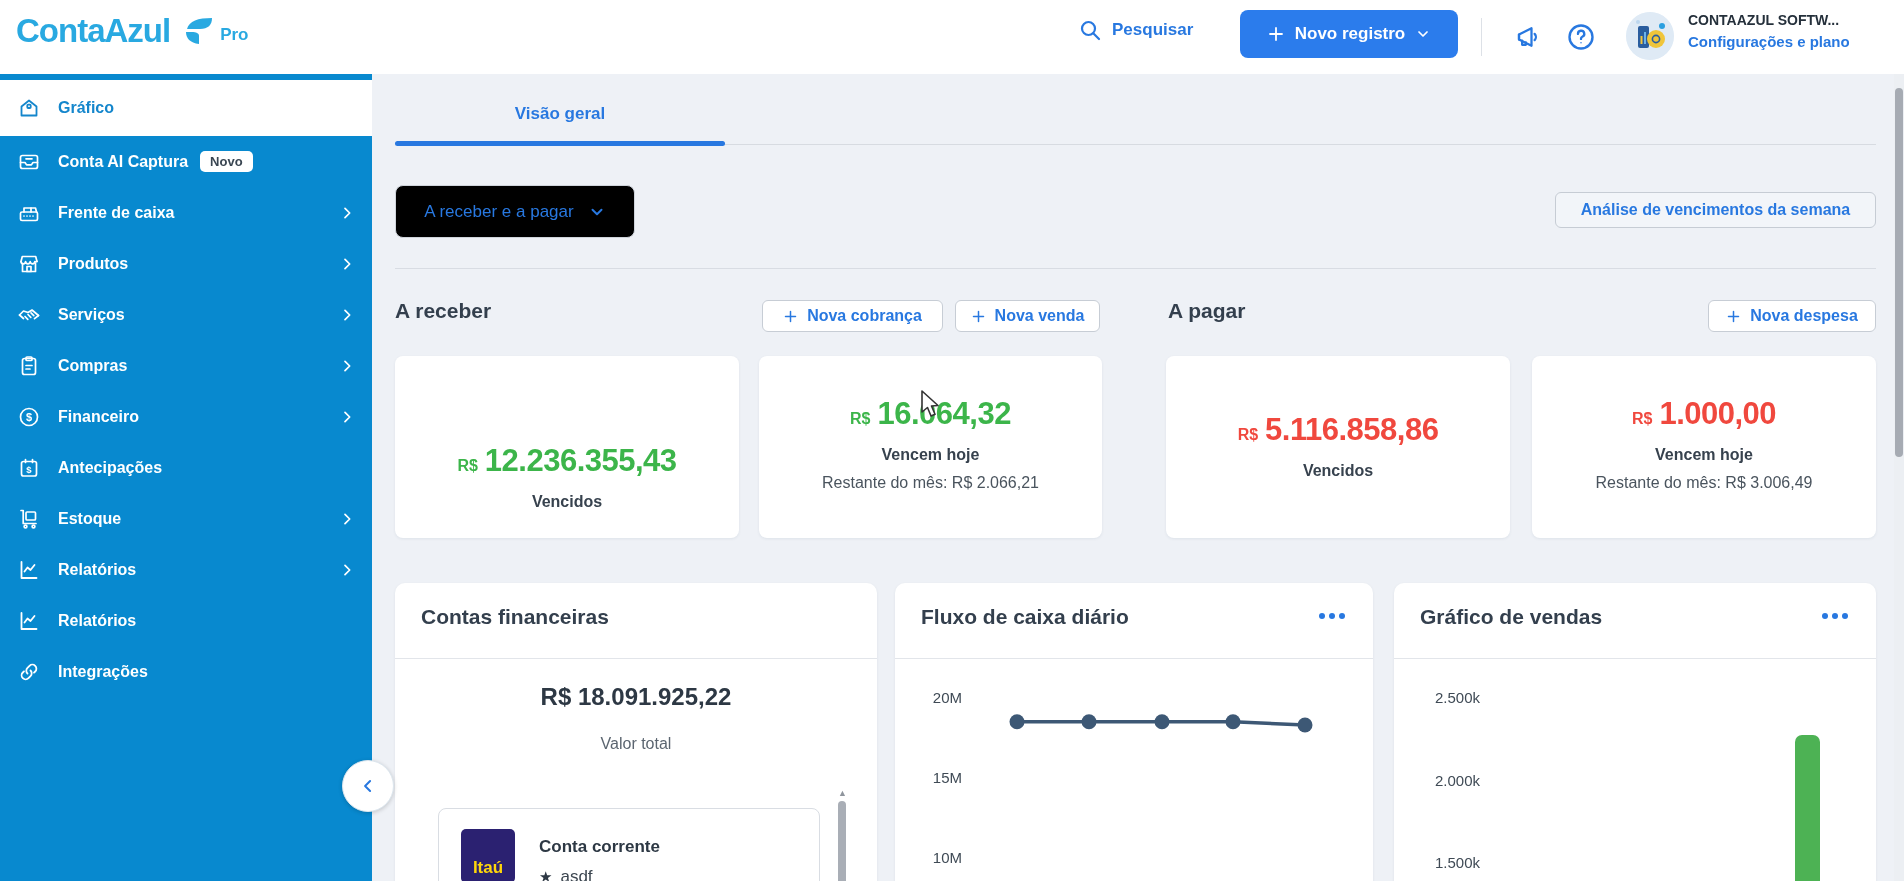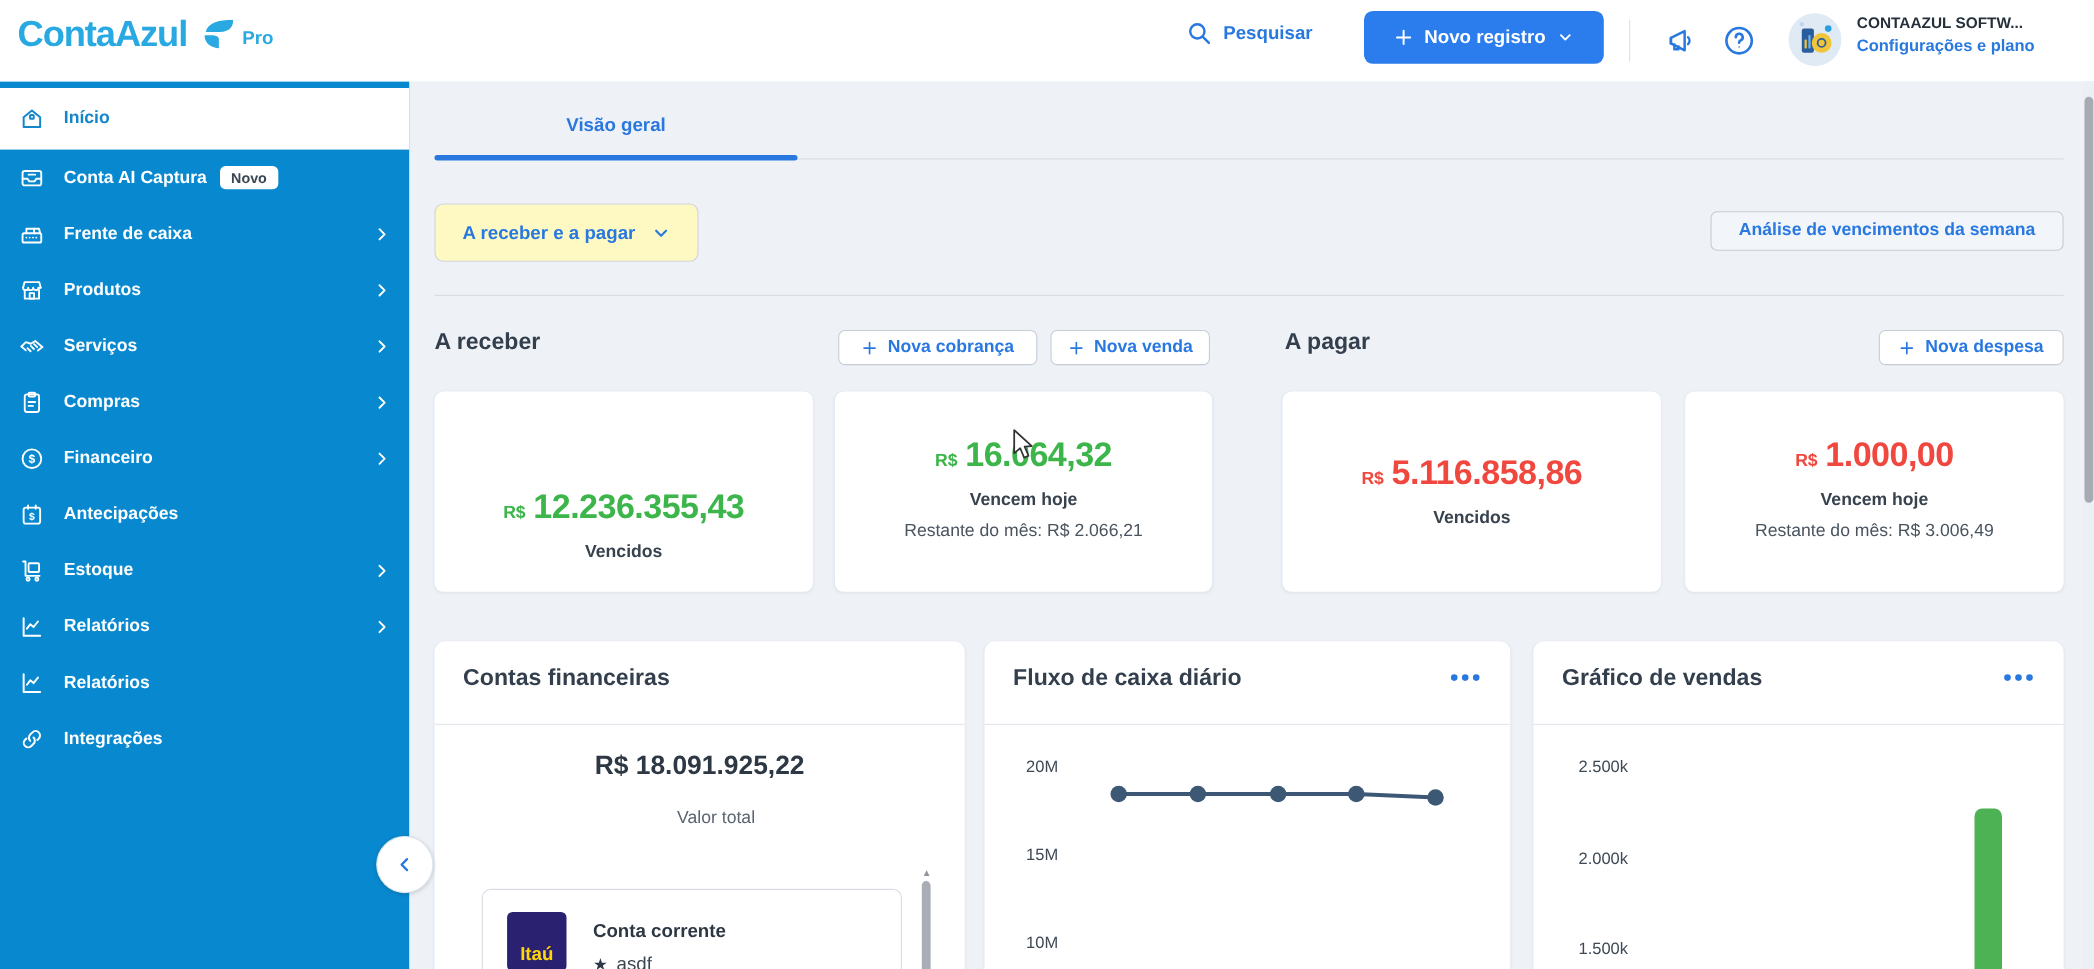--- a/index.html
+++ b/index.html
@@ -27,39 +27,39 @@
   .side-item.active { height:56px; background:#ffffff; color:#1486cc; }
   .side-chev { position:absolute; right:17px; top:50%; transform:translateY(-50%); }
   .side-badge { margin-left:12px; background:#ffffff; color:#3a4652; font-size:13px; font-weight:700; padding:3px 10px; border-radius:5px; }
   .collapse-btn { position:absolute; left:342px; top:760px; width:52px; height:52px; border-radius:50%; background:#ffffff; border:1px solid #dce6ee; box-shadow:0 1px 4px rgba(0,0,0,.18); display:flex; align-items:center; justify-content:center; color:#2878e0; cursor:pointer; z-index:25; }
 
   
   .main { position:absolute; left:372px; top:74px; width:1532px; height:807px; background:#eef1f6; overflow:hidden; }
   .tab-label { position:absolute; left:23px; top:30px; width:330px; text-align:center; font-size:17px; font-weight:600; color:#2878e0; cursor:pointer; }
   .tab-line-gray { position:absolute; left:23px; top:70px; width:1481px; height:1px; background:#d7dbe1; }
   .tab-line-blue { position:absolute; left:23px; top:67px; width:330px; height:5px; background:#2878e0; border-radius:3px; }
-  .filter-btn { position:absolute; left:23px; top:111px; width:240px; height:53px; background:#fef9c3; border:1px solid #cfd4db; border-radius:8px; color:#2878e0; font-size:17px; font-weight:700; display:flex; align-items:center; justify-content:center; gap:14px; font-family:inherit; cursor:pointer; }
+  .filter-btn { position:absolute; left:23px; top:111px; width:240px; height:53px; background:#000000; border:1px solid #cfd4db; border-radius:8px; color:#2878e0; font-size:17px; font-weight:400; display:flex; align-items:center; justify-content:center; gap:14px; font-family:inherit; cursor:pointer; }
   .analysis-btn { position:absolute; left:1183px; top:118px; width:321px; height:36px; background:#f2f5f9; border:1px solid #c6ccd4; border-radius:6px; color:#2878e0; font-size:16px; font-weight:600; font-family:inherit; cursor:pointer; }
   .sect-divider { position:absolute; left:23px; top:194px; width:1481px; height:1px; background:#d8dce3; }
   .sect-title { position:absolute; top:225px; font-size:21px; font-weight:700; color:#333f4d; }
   .btn-outline { position:absolute; top:226px; height:32px; background:#ffffff; border:1px solid #c7cdd5; border-radius:6px; color:#2878e0; font-size:16px; font-weight:600; display:flex; align-items:center; justify-content:center; gap:9px; font-family:inherit; cursor:pointer; padding:0 14px; }
   .vcard { position:absolute; top:282px; height:182px; background:#ffffff; border-radius:8px; box-shadow:0 1px 3px rgba(40,60,90,.08); text-align:center; }
   .vcard .amount { font-weight:700; font-size:31px; letter-spacing:-0.5px; }
   .vcard .cur { font-size:16px; font-weight:700; margin-right:7px; }
   .vcard .lbl { font-size:16px; font-weight:700; color:#37424e; margin-top:14px; }
   .vcard .sub { font-size:16px; color:#4a545e; margin-top:10px; }
   .green { color:#3cb54a; } .red { color:#f0483e; }
 
   .panel { position:absolute; top:509px; height:340px; background:#ffffff; border-radius:10px; box-shadow:0 1px 3px rgba(40,60,90,.08); }
   .panel-title { position:absolute; left:26px; top:22px; font-size:21px; font-weight:700; color:#333f4d; }
   .panel-divider { position:absolute; left:0; top:75px; width:100%; height:1px; background:#e2e5ea; }
   .dots-menu { position:absolute; right:28px; top:30px; display:flex; gap:4px; cursor:pointer; }
   .dots-menu i { width:6px; height:6px; border-radius:50%; background:#2878e0; }
   .fin-total { position:absolute; left:0; top:100px; width:100%; text-align:center; font-size:24px; font-weight:700; color:#2d3844; }
-  .fin-total-lbl { position:absolute; left:15px; top:152px; width:100%; text-align:center; font-size:16px; color:#5b6570; }
+  .fin-total-lbl { position:absolute; left:0; top:152px; width:100%; text-align:center; font-size:16px; color:#5b6570; }
   .acct-item { position:absolute; left:43px; top:225px; width:382px; height:110px; border:1px solid #d9dde3; border-radius:8px; background:#fff; }
   .itau-logo { position:absolute; left:22px; top:20px; width:54px; height:54px; border-radius:5px; background:#2b2171; color:#ffd60a; font-weight:700; font-size:17px; display:flex; align-items:flex-end; justify-content:center; padding-bottom:5px; }
   .acct-type { position:absolute; left:100px; top:28px; font-size:17px; font-weight:700; color:#2d3844; }
   .acct-fav { position:absolute; left:100px; top:58px; font-size:17px; color:#3c4650; display:flex; align-items:center; gap:8px; }
   .acct-fav .star { font-size:15px; color:#2d3844; }
   .card-scroll { position:absolute; left:443px; top:205px; width:9px; height:135px; }
   .card-scroll .arr { color:#8f959d; font-size:9px; line-height:10px; text-align:center; }
   .card-scroll .thumb { position:absolute; left:0; top:13px; width:8px; height:120px; background:#a9aeb6; border-radius:4px; }
   .ytick { position:absolute; font-size:15px; color:#3f4a55; text-align:right; width:72px; }
   .sales-bar { position:absolute; left:401px; width:25px; background:#4db254; border-radius:7px 7px 0 0; bottom:0; }
@@ -142,21 +142,21 @@
 
 <div class="sidebar">
 
   <div class="side-item active">
     <span class="ic">
         <svg width="24" height="24" viewBox="0 0 24 24" fill="none" stroke="currentColor" stroke-width="1.8" stroke-linecap="round" stroke-linejoin="round">
           <path d="M4.5 10.5 L12 4.5 L19.5 10.5 V19.5 H4.5 Z"></path>
           <rect x="10.3" y="8.6" width="3.4" height="3.4" rx="0.8"></rect>
         </svg>
       </span>
-    <span>Início</span>
+    <span>Gráfico</span>
   </div>
 
 
   <div class="side-item">
     <span class="ic">
         <svg width="24" height="24" viewBox="0 0 24 24" fill="none" stroke="currentColor" stroke-width="1.7" stroke-linecap="round" stroke-linejoin="round">
           <rect x="3.5" y="5.5" width="17" height="13" rx="2"></rect>
           <path d="M3.5 12.5 h4.5 l1.6 2.4 h4.8 l1.6 -2.4 h4.5"></path>
           <path d="M9 8.8 h6"></path>
         </svg>

